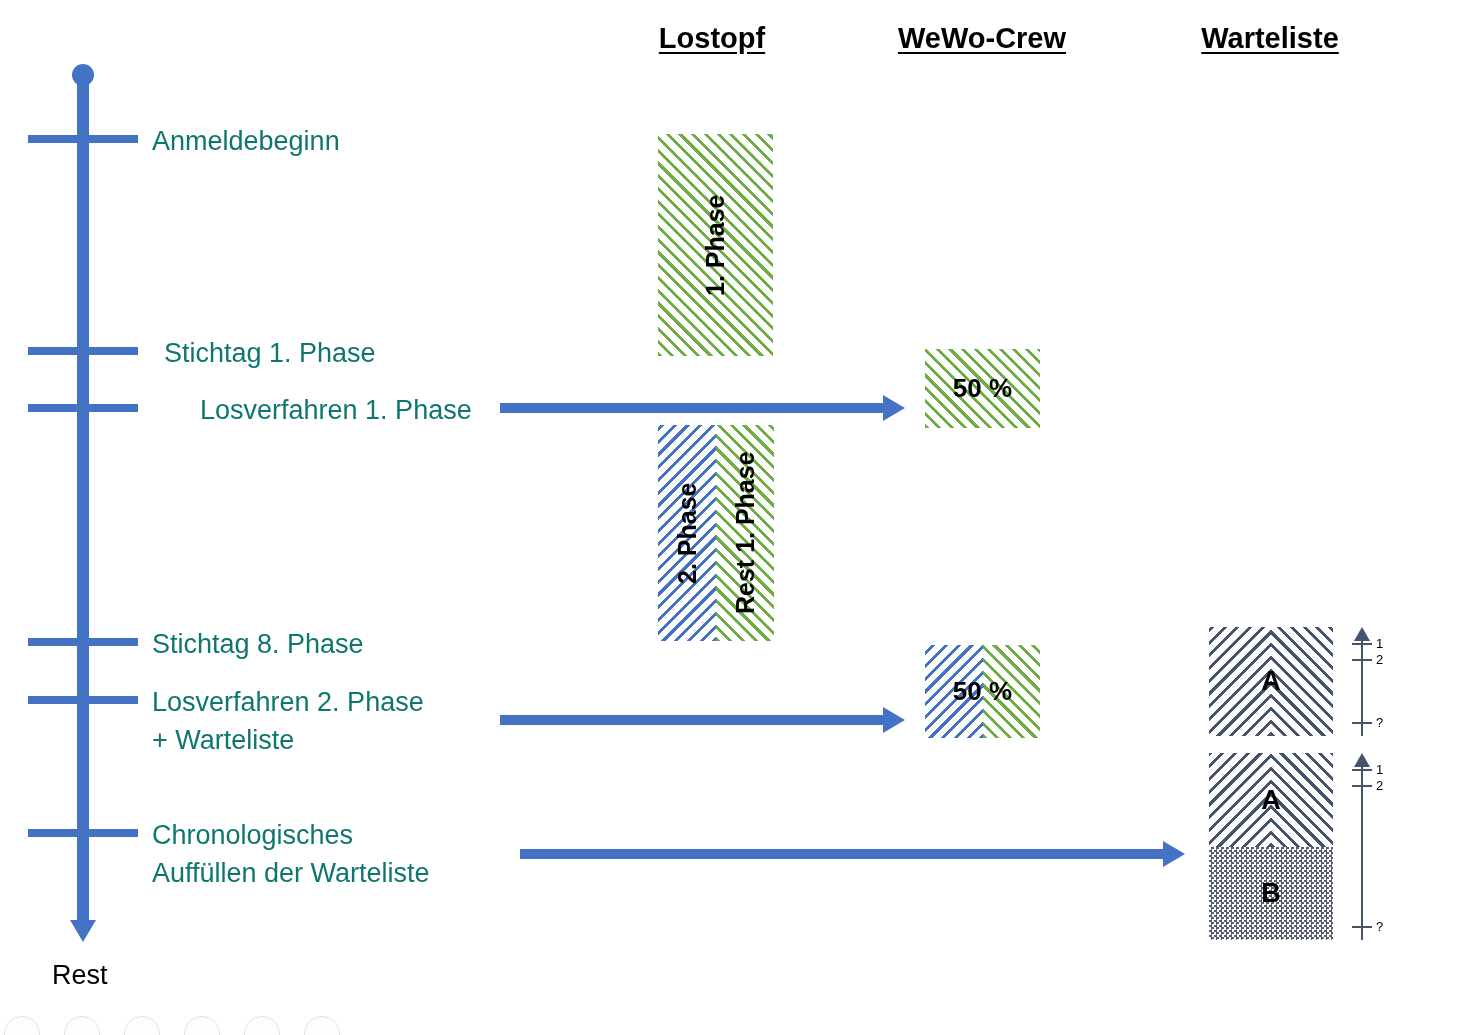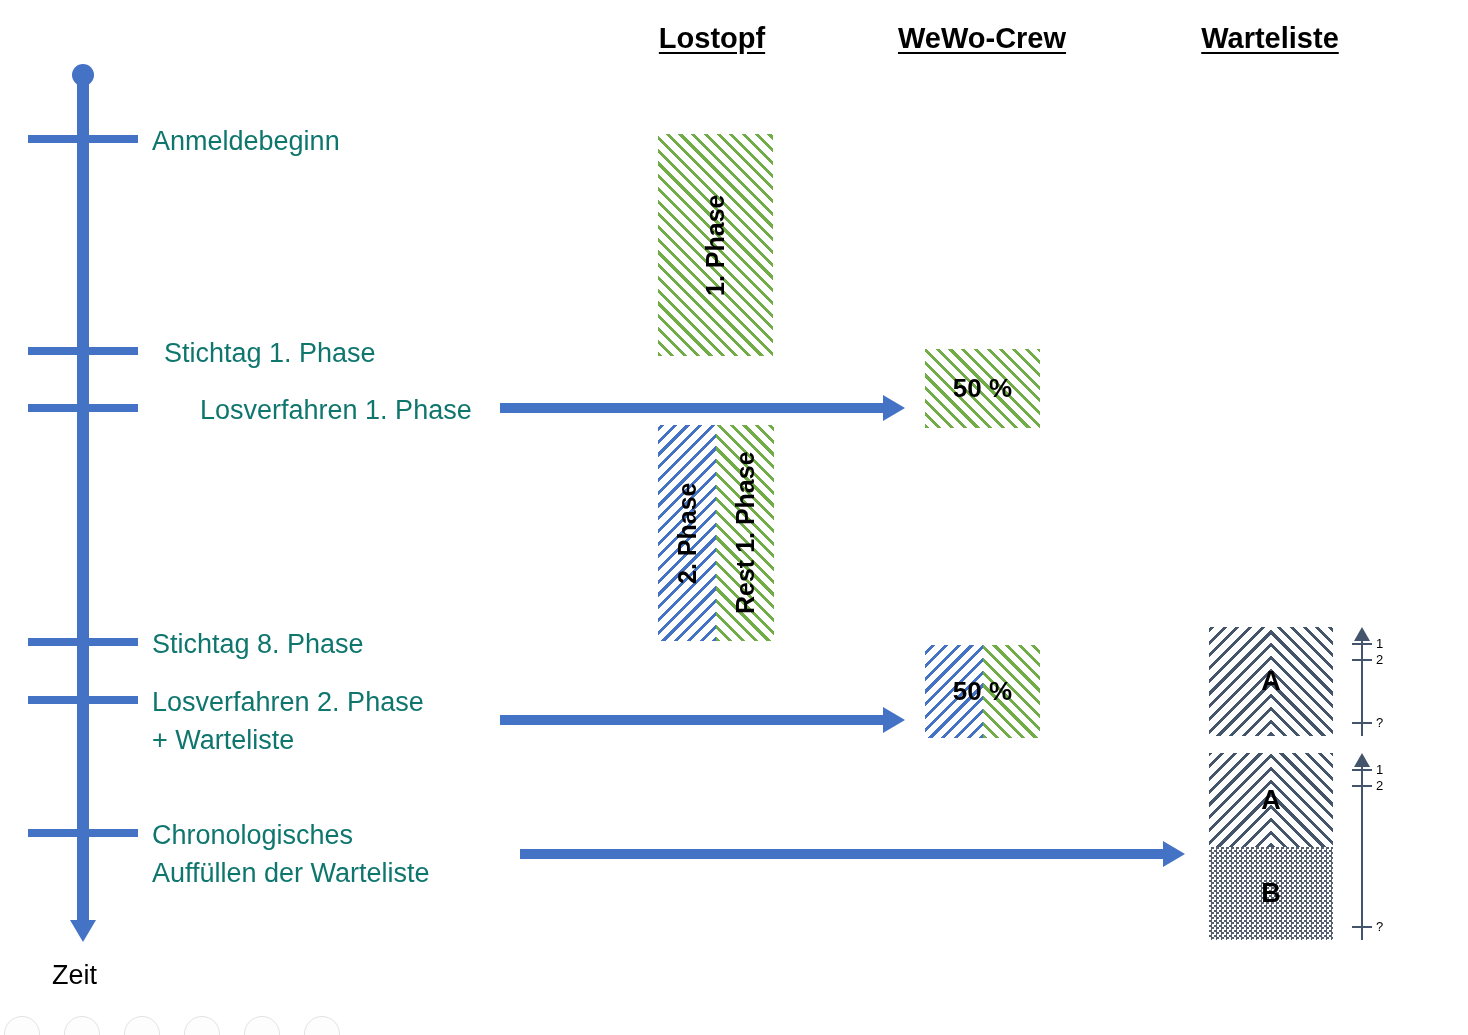--- a/index.html
+++ b/index.html
@@ -167,21 +167,21 @@
   <div id="col-headers">
       <div class="col-header" style="left: 712px; top: 22px;">Lostopf</div>
       <div class="col-header" style="left: 982px; top: 22px;">WeWo-Crew</div>
       <div class="col-header" style="left: 1270px; top: 22px;">Warteliste</div>
     </div>
 
   <div>
     <div class="axis-dot" style="left:72px;top:64px;"></div>
     <div class="axis-line" style="left:77px;top:75px;width:12px;height:853px;"></div>
     <div class="axis-arrow" style="left:70px;top:920px;"></div>
-    <div class="axis-caption" style="left:52px;top:960px;">Zeit</div>
+    <div class="axis-caption" style="left:52px;top:960px;">Rest</div>
   </div>
 
   <div id="timeline-events">
       <div class="tick" style="left: 28px; top: 135px; width: 110px;"></div>
       <div class="tick-label" style="left: 152px; top: 122px;">Anmeldebeginn</div>
       <div class="tick" style="left: 28px; top: 347px; width: 110px;"></div>
       <div class="tick-label" style="left: 152px; top: 334px; margin-left: 12px;">Stichtag 1. Phase</div>
       <div class="tick" style="left: 28px; top: 404px; width: 110px;"></div>
       <div class="tick-label" style="left: 152px; top: 391px; margin-left: 48px;">Losverfahren 1. Phase</div>
       <div class="tick" style="left: 28px; top: 638px; width: 110px;"></div>

